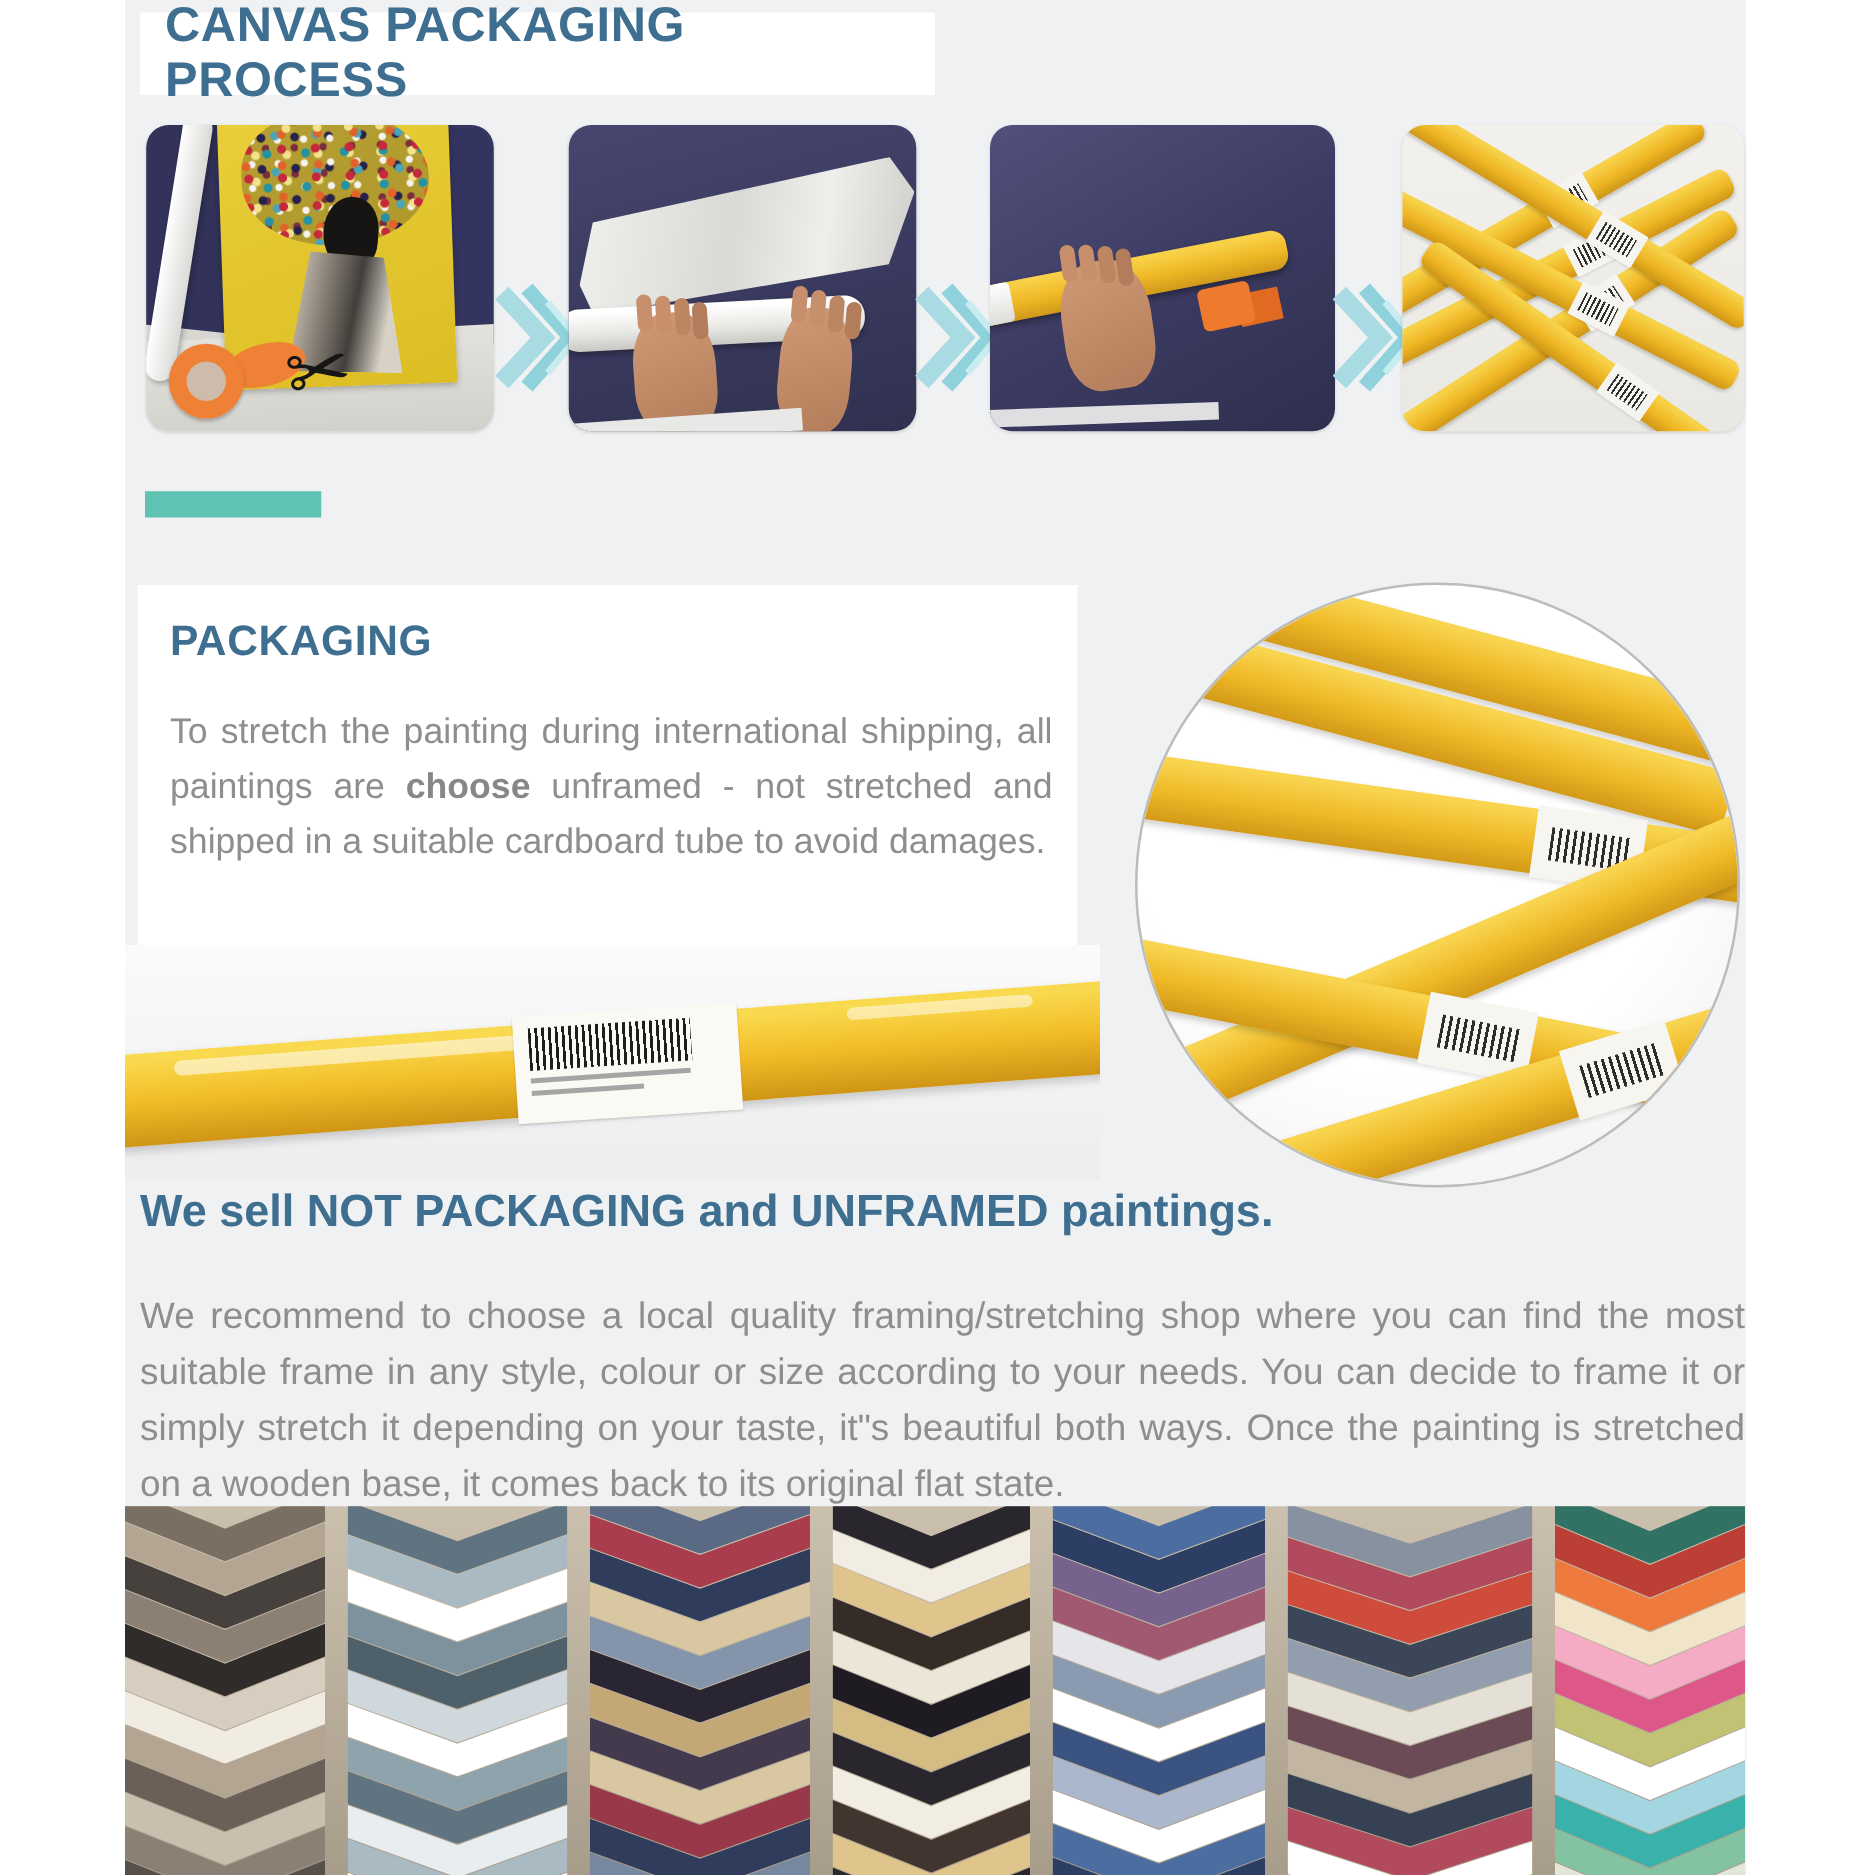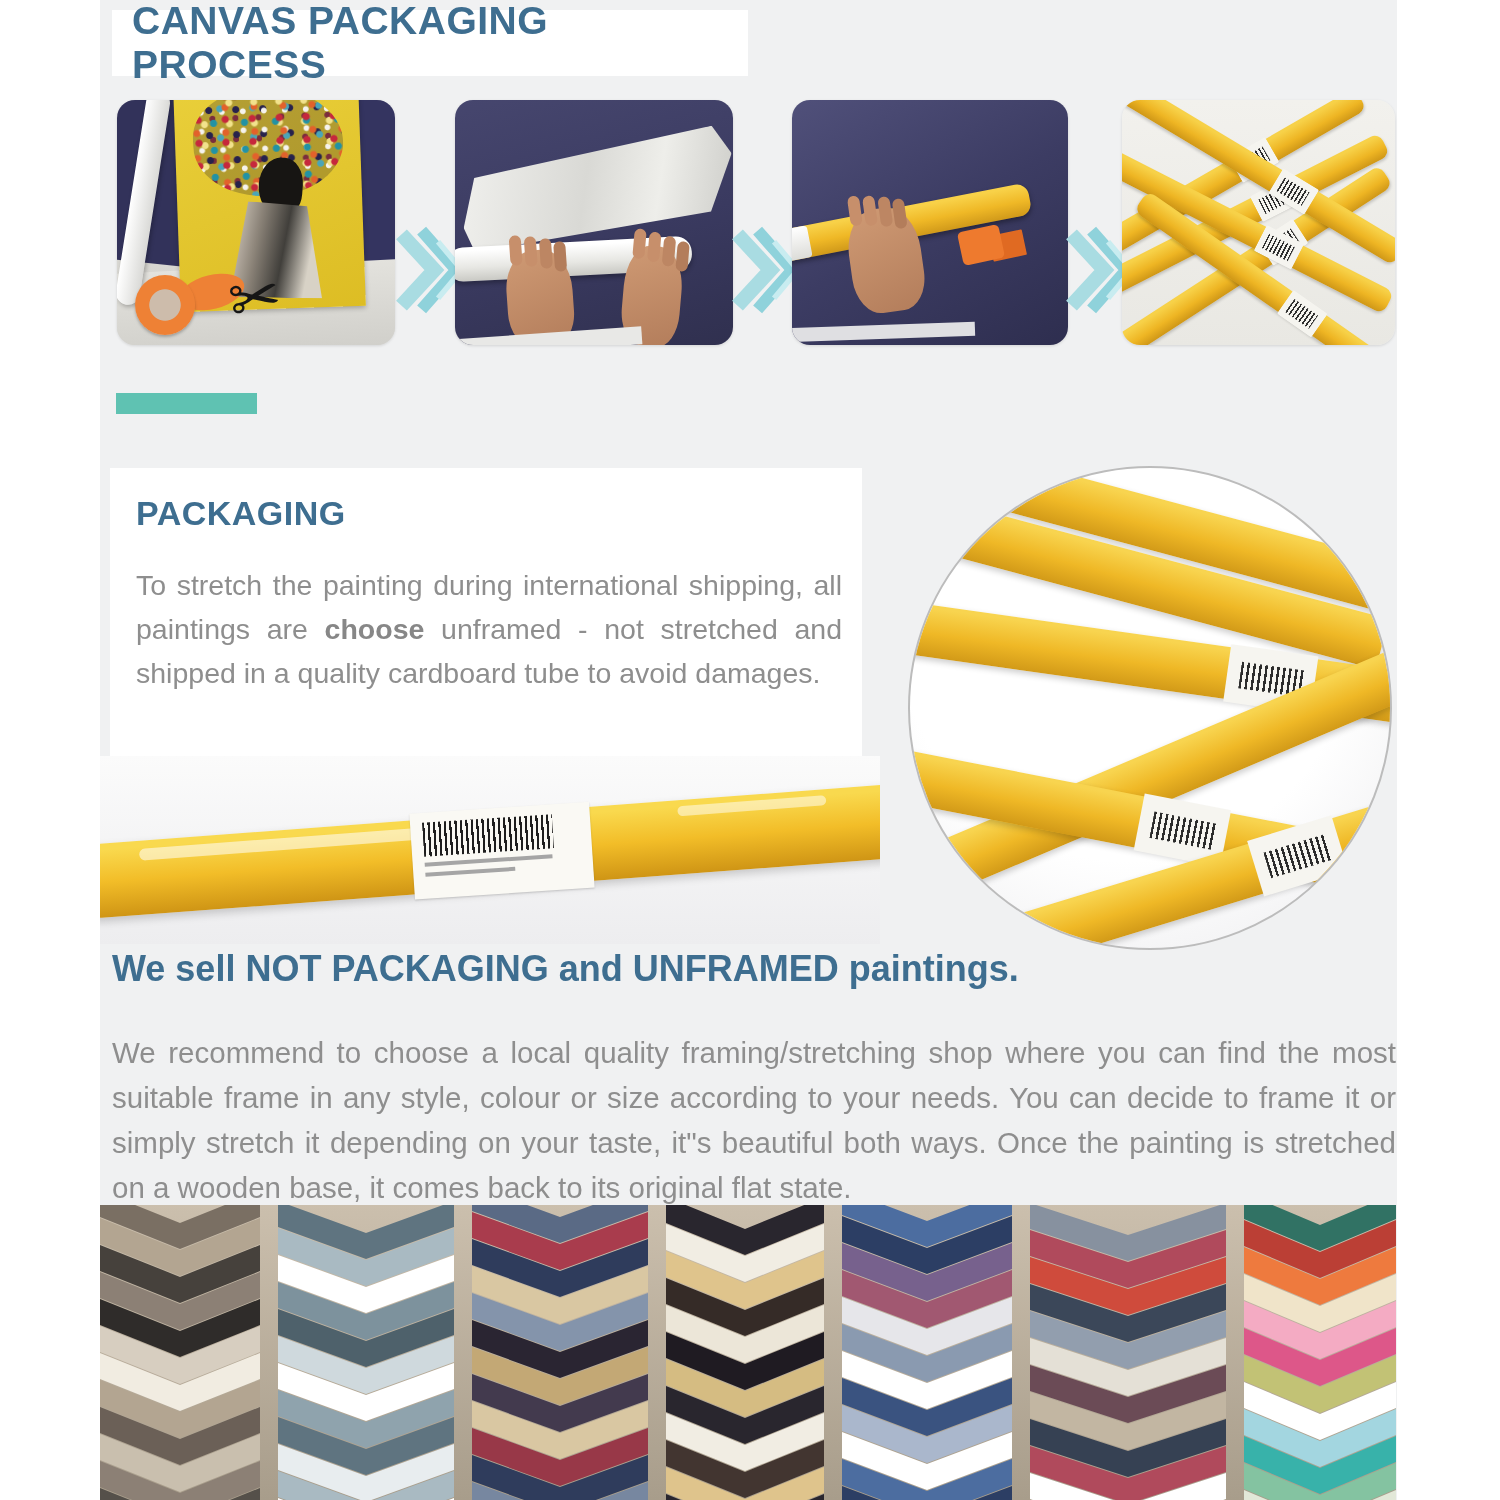--- a/index.html
+++ b/index.html
@@ -207,21 +207,21 @@
       <div class="p4t p4t3"></div>
       <div class="p4t p4t4"></div>
       <div class="p4t p4t5"></div>
       <div class="p4t p4t6"></div>
     </div>
 
     <div class="accent-bar"></div>
 
     <div class="pack-box">
       <h2>PACKAGING</h2>
-      <p><span>To stretch the painting during international shipping, all paintings are </span><b>choose</b><span> unframed - not stretched and shipped in a quality cardboard tube to avoid damages.</span></p>
+      <p><span>To stretch the painting during international shipping, all paintings are </span><b>choose</b><span> unframed - not stretched and shipped in a suitable cardboard tube to avoid damages.</span></p>
     </div>
 
     <div class="zoom-circle">
       <div class="zct zc1"></div>
       <div class="zct zc2"></div>
       <div class="zct zc3">
           <div class="lbl"></div>
         </div>
       <div class="zct zc4"></div>
       <div class="zct zc5">

